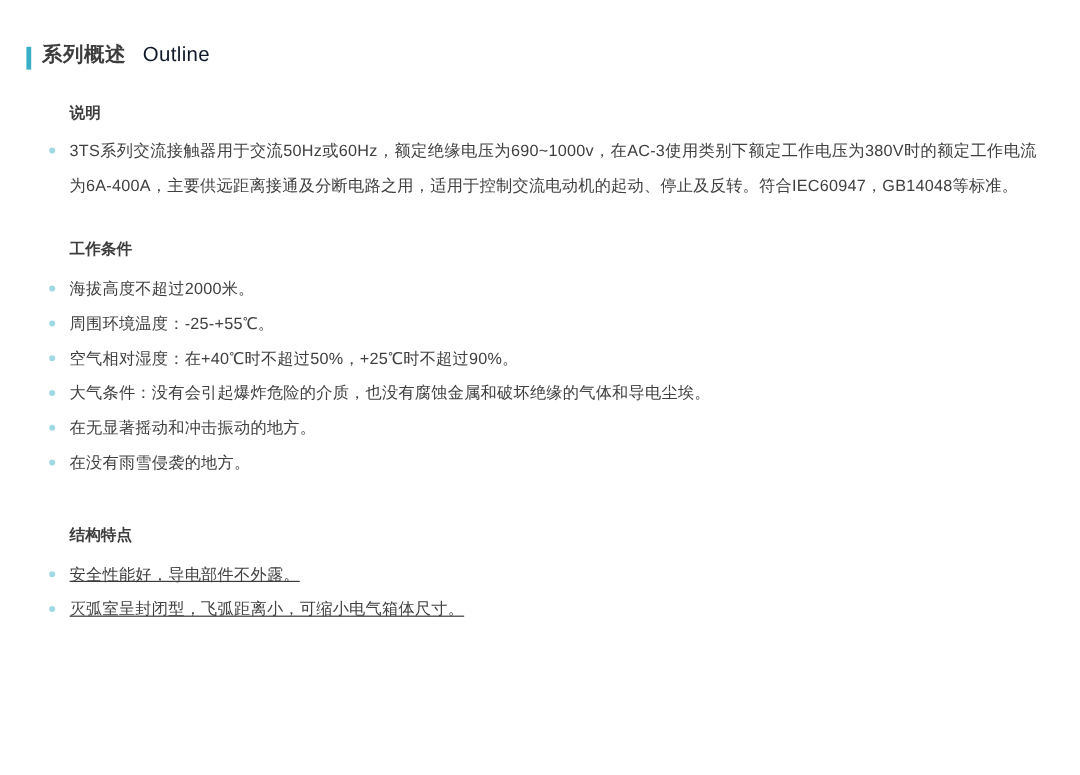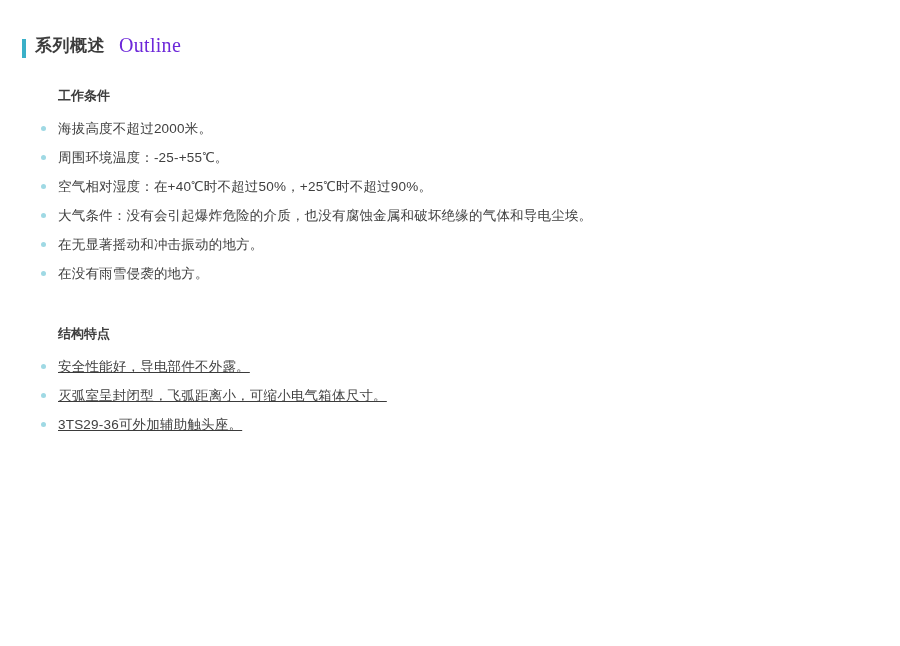--- a/index.html
+++ b/index.html
@@ -21,40 +21,39 @@
     box-sizing: border-box;
     padding: 0 18px;
   }
 
   
   .section-header {
     display: flex;
     align-items: center;
     padding-top: 34px;
     padding-left: 4px;
-    font-family: Liberation Serif, serif;
   }
   .header-bar {
     width: 4px;
     height: 19px;
     background: #3ab0c8;
     margin-right: 9px;
     position: relative;
     top: 3px;
     flex: 0 0 auto;
   }
   .header-cn {
     font-size: 17px;
     font-weight: bold;
     color: #3d3d3d;
     letter-spacing: 0.5px;
   }
   .header-en {
-    font-size: 20px;
-    color: #6d28d9;
+    font-size: 17px;
+    color: #0f172a;
     margin-left: 14px;
     letter-spacing: 0.3px;
   }
 
   
   .block {
     padding-left: 40px;
   }
   .block-title {
     font-size: 13px;
@@ -103,20 +102,29 @@
 <body>
 
 <div class="page">
 
   <div class="section-header">
     <span class="header-bar"></span>
     <span class="header-cn">系列概述</span>
     <span class="header-en">Outline</span>
   </div>
 
+  <div class="block block-1">
+    <p class="block-title">说明</p>
+    <ul class="items">
+      <li>
+        <span class="bullet"></span>
+        <span class="para">3TS系列交流接触器用于交流50Hz或60Hz，额定绝缘电压为690~1000v，在AC-3使用类别下额定工作电压为380V时的额定工作电流为6A-400A，主要供远距离接通及分断电路之用，适用于控制交流电动机的起动、停止及反转。符合IEC60947，GB14048等标准。</span>
+      </li>
+    </ul>
+  </div>
 
   <div class="block block-2">
     <p class="block-title">工作条件</p>
     <ul class="items">
       <li>
         <span class="bullet"></span>
         <span>海拔高度不超过2000米。</span>
       </li>
       <li>
         <span class="bullet"></span>
@@ -145,20 +153,16 @@
     <p class="block-title">结构特点</p>
     <ul class="items">
       <li>
         <span class="bullet"></span>
         <span>安全性能好，导电部件不外露。</span>
       </li>
       <li>
         <span class="bullet"></span>
         <span>灭弧室呈封闭型，飞弧距离小，可缩小电气箱体尺寸。</span>
       </li>
-      <li>
-        <span class="bullet"></span>
-        <span>3TS29-36可外加辅助触头座。</span>
-      </li>
     </ul>
   </div>
 
 </div>
 
 </body></html>

